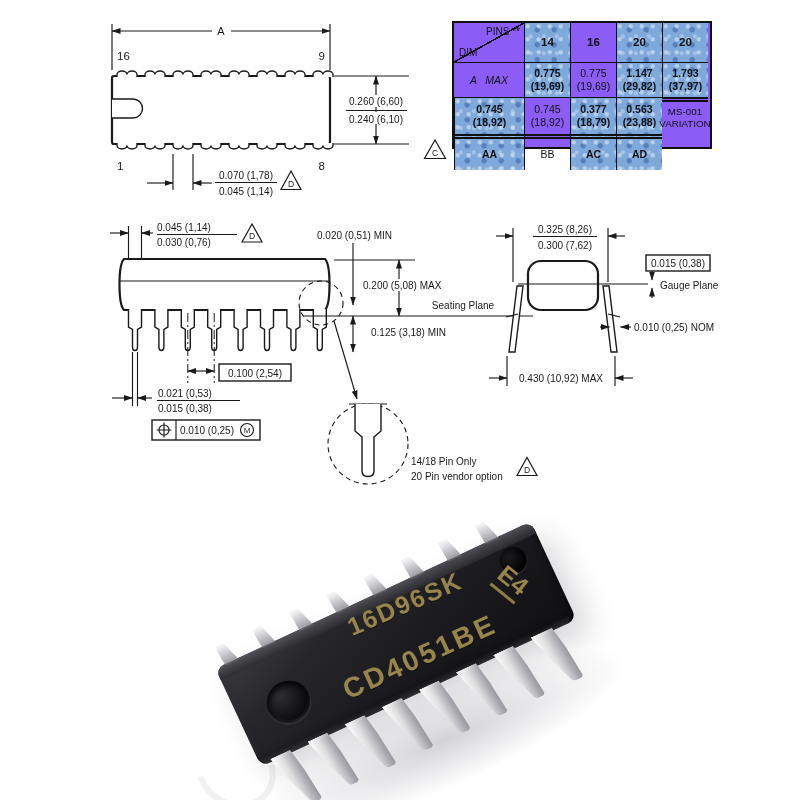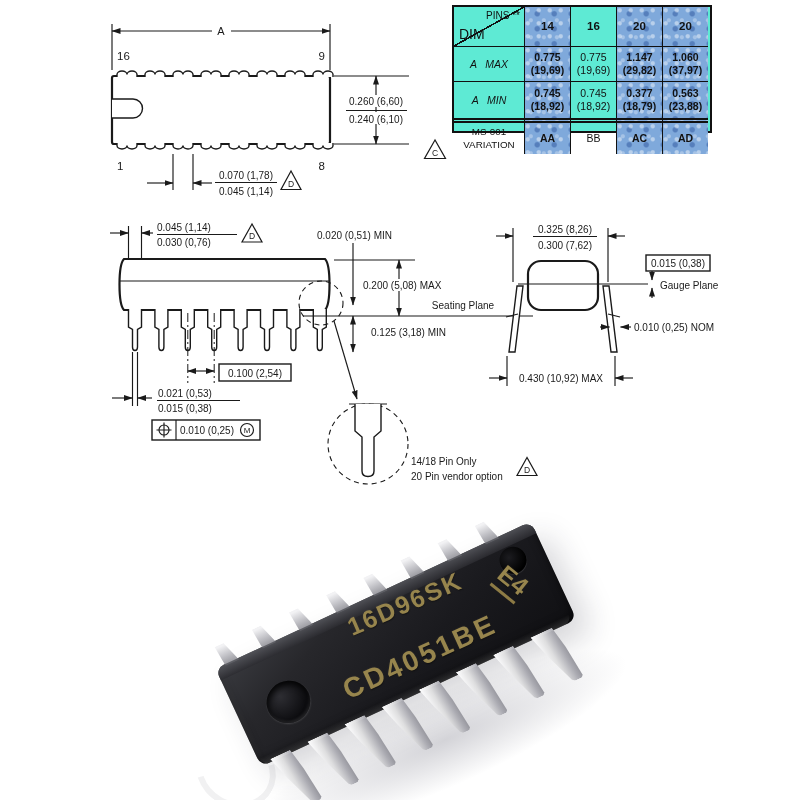--- a/index.html
+++ b/index.html
@@ -11,39 +11,39 @@
   .pinno{font-size:11.5px;}
   .flagletter{font-size:8.5px;}
   .ln{stroke:#1a1a1a;stroke-width:1.15;fill:none;}
   .thick{stroke:#1a1a1a;stroke-width:2.2;fill:#fff;}
   .thin{stroke:#1a1a1a;stroke-width:1.4;fill:#fff;}
   .noline{stroke:none;fill:#fff;}
   .dash{stroke:#1a1a1a;stroke-width:1.1;fill:none;stroke-dasharray:5 4;}
   .cdash{stroke:#1a1a1a;stroke-width:1;fill:none;stroke-dasharray:9 3 2 3;}
   .tri{stroke:#1a1a1a;stroke-width:1.2;fill:#fff;}
   
-  .tbl{position:absolute;left:452px;top:5px;width:260px;height:128px;border:2px solid #111;
+  .tbl{position:absolute;left:452px;top:21px;width:260px;height:128px;border:2px solid #111;
     box-sizing:border-box;display:grid;grid-template-columns:70px 46px 46px 46px 46px;
-    grid-template-rows:39px 35px 37px 36px;background:#5eead4;}
+    grid-template-rows:39px 35px 37px 36px;background:#8b5cf6;}
   .cell{box-sizing:border-box;display:flex;flex-direction:column;align-items:center;justify-content:center;
     font-size:10.5px;color:#111;line-height:1.2;text-align:center;}
   .bl{border-left:1.4px solid #111;}
   .bt{border-top:1.4px solid #111;}
   .btd{border-top:5px double #111;}
   .blue{background-color:#7fa9db;background-image:
     radial-gradient(circle at 25% 25%, rgba(255,255,255,.45) 1.5px, transparent 2.8px),
     radial-gradient(circle at 72% 45%, rgba(35,75,150,.45) 2px, transparent 3.4px),
     radial-gradient(circle at 45% 78%, rgba(255,255,255,.3) 1.5px, transparent 2.6px);
     background-size:11px 13px,17px 15px,13px 17px;font-weight:bold;}
   .head{font-size:11.5px;font-weight:bold;}
   .corner{position:relative;background:
     linear-gradient(to bottom right, transparent calc(50% - 0.8px), #111 calc(50% - 0.8px),
     #111 calc(50% + 0.8px), transparent calc(50% + 0.8px));}
   .corner .c-top{position:absolute;top:3px;right:4px;font-size:10px;}
-  .corner .c-bot{position:absolute;bottom:3px;left:5px;font-size:14px;}
+  .corner .c-bot{position:absolute;bottom:3px;left:5px;font-size:10px;}
   .rlabel{white-space:pre;font-size:10.5px;font-style:italic;}
   .vlabel{font-size:9.8px;line-height:1.25;}
   
   .photo{position:absolute;left:0;top:500px;width:800px;height:300px;}
   .chip-shadow{position:absolute;left:230px;top:190px;width:430px;height:100px;
     background:radial-gradient(ellipse at center, rgba(110,110,125,.30), rgba(255,255,255,0) 65%);
     transform:rotate(-24deg);}
   .wmark{position:absolute;left:195px;top:235px;width:70px;height:60px;border:6px solid rgba(140,140,150,.12);
     border-radius:50%;border-left-color:transparent;border-top-color:transparent;transform:rotate(30deg);}
   .chip{position:absolute;left:222px;top:90px;width:348px;height:108px;transform:rotate(-25deg);
@@ -285,27 +285,24 @@
     </div>
   <div class="cell bl bt">
       <span>0.775</span>
       <span>(19,69)</span>
     </div>
   <div class="cell blue bl bt">
       <span>1.147</span>
       <span>(29,82)</span>
     </div>
   <div class="cell blue bl bt">
-      <span>1.060</span>
+      <span>1.793</span>
       <span>(37,97)</span>
     </div>
 
-  <div class="cell bt">
-      <span class="rlabel">A   MIN</span>
-    </div>
   <div class="cell blue bl bt">
       <span>0.745</span>
       <span>(18,92)</span>
     </div>
   <div class="cell bl bt">
       <span>0.745</span>
       <span>(18,92)</span>
     </div>
   <div class="cell blue bl bt">
       <span>0.377</span>

